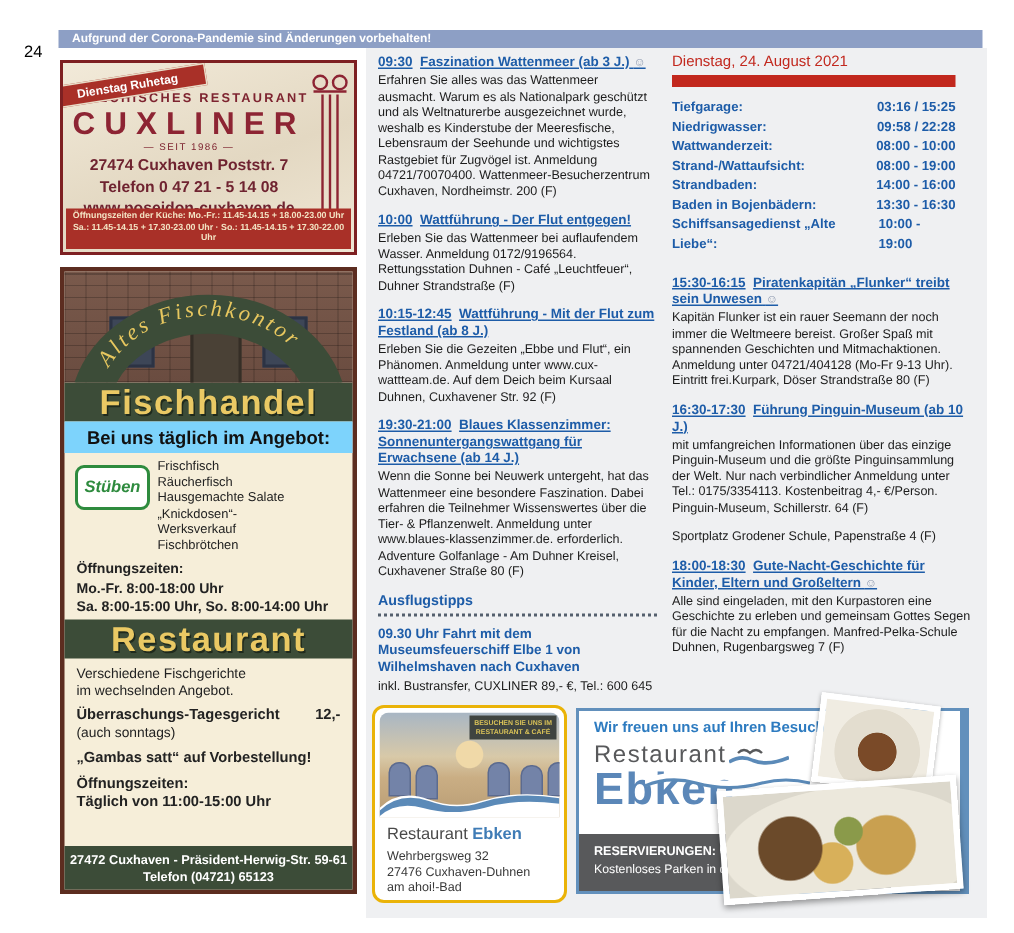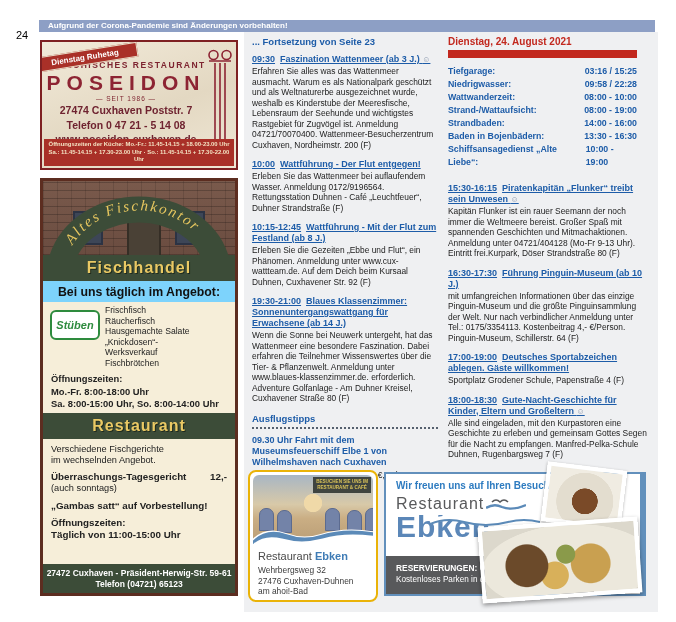--- a/index.html
+++ b/index.html
@@ -29,21 +29,21 @@
   .ad-fisch{position:absolute;left:40px;top:178px;width:198px;height:418px;box-sizing:border-box;
           border:3px solid #5c2d20;background:#f6eed9;display:flex;flex-direction:column;}
   .fk-photo{height:74px;position:relative;overflow:hidden;
           background-image:repeating-linear-gradient(0deg,rgba(0,0,0,.22) 0 1px,transparent 1px 8px),
                            repeating-linear-gradient(90deg,rgba(0,0,0,.12) 0 1px,transparent 1px 14px),
                            linear-gradient(#7a5a4c,#6a4c40);}
   .fk-win{position:absolute;background:#3d4657;width:26px;height:30px;top:30px;border:2px solid #2c3344;}
   .fk-win.w1{left:30px;} .fk-win.w2{right:30px;} 
   .fk-door{position:absolute;left:84px;top:34px;width:30px;height:40px;background:#4a4136;border:2px solid #352e26;}
   .fk-arch{position:absolute;left:3px;top:0;}
-  .fk-bar{background:#3c4c38;color:#eac964;font-weight:bold;text-align:center;font-size:16px;
+  .fk-bar{background:#3c4c38;color:#eac964;font-weight:bold;text-align:center;font-size:23px;
           height:26px;line-height:26px;letter-spacing:1px;text-shadow:1px 1px 0 #1f2a1d;}
   .fk-offer{background:#7dd3fc;text-align:center;font-size:12.3px;font-weight:bold;color:#111;padding:4px 0 3px;}
   .fk-items{position:relative;padding:3px 6px 0 62px;font-size:8.6px;line-height:10.6px;color:#222;height:64px;text-align:left;}
   .fk-logo{position:absolute;left:7px;top:8px;width:46px;height:26px;background:#fff;border:2px solid #2e8b3e;
           border-radius:6px;color:#2e8b3e;font-weight:bold;font-style:italic;font-size:11px;
           text-align:center;line-height:26px;}
   .fk-hours{padding:4px 8px 2px;font-size:9.4px;font-weight:bold;color:#222;line-height:12.6px;text-align:left;}
   .fk-rest{flex:1;padding:5px 8px 0;font-size:9.2px;line-height:11.3px;color:#222;text-align:left;}
   .fk-dish{display:flex;justify-content:space-between;font-weight:bold;font-size:9.8px;margin-top:5px;}
   .fk-gambas{font-weight:bold;font-size:9.8px;margin-top:6px;}
@@ -56,21 +56,21 @@
   .col-right{position:absolute;left:448px;top:36px;width:201px;}
   .cont-head{color:#1d5ca8;font-weight:bold;font-size:9.5px;margin-bottom:7px;}
   .evt-title{color:#1d5ca8;font-weight:bold;font-size:9px;line-height:11px;text-decoration:underline;}
   .evt-time{margin-right:5px;}
   .evt-body{font-size:8.4px;line-height:10.5px;color:#1c1c1c;margin:1px 0 9px;}
   .smiley{color:#8a97ad;font-size:8px;font-weight:normal;}
   .tips-head{color:#1d5ca8;font-weight:bold;font-size:9.5px;border-bottom:2px dotted #55606e;
           padding-bottom:3px;margin:5px 0 6px;}
   .tip-title{color:#1d5ca8;font-weight:bold;font-size:9px;line-height:11px;}
   .tip-body{font-size:8.4px;color:#1c1c1c;margin-top:2px;}
-  .date-head{color:#c2281e;font-weight:bold;font-size:10px;}
+  .date-head{color:#c2281e;font-weight:normal;font-size:10px;}
   .red-bar{height:8px;background:#c2281e;width:189px;margin:3px 0 7px;}
   .tide{width:189px;margin-bottom:14px;}
   .tide-row{display:flex;justify-content:space-between;color:#1d5ca8;font-weight:bold;font-size:8.8px;line-height:13px;}
   
   .eb-left{position:absolute;left:248px;top:470px;width:130px;height:132px;background:#fff;
           border:2px solid #eab308;border-radius:8px;box-sizing:border-box;padding:3px;}
   .eb-photo{position:relative;height:70px;border-radius:6px 6px 0 0;overflow:hidden;
           background:radial-gradient(circle at 50% 40%,#f0d9a8 0 12%,rgba(0,0,0,0) 13%),
                      linear-gradient(#a8b6c4 0%,#d8c9a8 42%,#caae84 62%,#b89c74 100%);}
   .chair{position:absolute;bottom:14px;width:13px;height:21px;background:#7383a8;
@@ -121,21 +121,21 @@
           <circle cx="19.5" cy="8" r="4.5"></circle>
         <path d="M2 14 h22"></path>
           <path d="M8 16 v86 M13 16 v86 M18 16 v86"></path>
           <path d="M2 104 h22"></path>
         <circle cx="6.5" cy="110" r="4.5"></circle>
           <circle cx="19.5" cy="110" r="4.5"></circle>
       </g>
     </svg>
     <div class="pos-inner">
       <div class="pos-type">GRIECHISCHES RESTAURANT</div>
-      <div class="pos-name">POSEIDON</div>
+      <div class="pos-name">CUXLINER</div>
       <div class="pos-since">— SEIT 1986 —</div>
       <div class="pos-line">27474 Cuxhaven   Poststr. 7</div>
       <div class="pos-line">Telefon  0 47 21 - 5 14 08</div>
       <div class="pos-line">www.poseidon-cuxhaven.de</div>
     </div>
     <div class="pos-hours">
       <div>Öffnungszeiten der Küche: Mo.-Fr.: 11.45-14.15 + 18.00-23.00 Uhr</div>
       <div>Sa.: 11.45-14.15 + 17.30-23.00 Uhr · So.: 11.45-14.15 + 17.30-22.00 Uhr</div>
     </div>
   </div>
@@ -184,21 +184,20 @@
       <div class="fk-rhlabel">Öffnungszeiten:</div>
       <div class="fk-rhours">Täglich von 11:00-15:00 Uhr</div>
     </div>
     <div class="fk-footer">
       <div>27472 Cuxhaven - Präsident-Herwig-Str. 59-61</div>
       <div>Telefon (04721) 65123</div>
     </div>
   </div>
 
   <div class="col-mid">
-    <div class="cont-head">... Fortsetzung von Seite 23</div>
 
     <div>
       <div class="evt-title">
         <span class="evt-time">09:30</span><span>Faszination Wattenmeer (ab 3 J.)</span>
         <span class="smiley">☺</span>
       </div>
       <div class="evt-body">Erfahren Sie alles was das Wattenmeer ausmacht. Warum es als Nationalpark geschützt und als Weltnaturerbe ausgezeichnet wurde, weshalb es Kinderstube der Meeresfische, Lebensraum der Seehunde und wichtigstes Rastgebiet für Zugvögel ist. Anmeldung 04721/70070400. Wattenmeer-Besucherzentrum Cuxhaven, Nordheimstr. 200 (F)</div>
     </div>
     <div>
       <div class="evt-title">
@@ -267,23 +266,20 @@
       </div>
       <div class="evt-body">Kapitän Flunker ist ein rauer Seemann der noch immer die Weltmeere bereist. Großer Spaß mit spannenden Geschichten und Mitmachaktionen. Anmeldung unter 04721/404128 (Mo-Fr 9-13 Uhr). Eintritt frei.Kurpark, Döser Strandstraße 80 (F)</div>
     </div>
     <div>
       <div class="evt-title">
         <span class="evt-time">16:30-17:30</span><span>Führung Pinguin-Museum (ab 10 J.)</span>
       </div>
       <div class="evt-body">mit umfangreichen Informationen über das einzige Pinguin-Museum und die größte Pinguinsammlung der Welt. Nur nach verbindlicher Anmeldung unter Tel.: 0175/3354113. Kostenbeitrag 4,- €/Person. Pinguin-Museum, Schillerstr. 64 (F)</div>
     </div>
     <div>
-      <div class="evt-title">
-        <span class="evt-time">17:00-19:00</span><span>Deutsches Sportabzeichen ablegen. Gäste willkommen!</span>
-      </div>
       <div class="evt-body">Sportplatz Grodener Schule, Papenstraße 4 (F)</div>
     </div>
     <div>
       <div class="evt-title">
         <span class="evt-time">18:00-18:30</span><span>Gute-Nacht-Geschichte für Kinder, Eltern und Großeltern</span>
         <span class="smiley">☺</span>
       </div>
       <div class="evt-body">Alle sind eingeladen, mit den Kurpastoren eine Geschichte zu erleben und gemeinsam Gottes Segen für die Nacht zu empfangen. Manfred-Pelka-Schule Duhnen, Rugenbargsweg 7 (F)</div>
     </div>
   </div>

